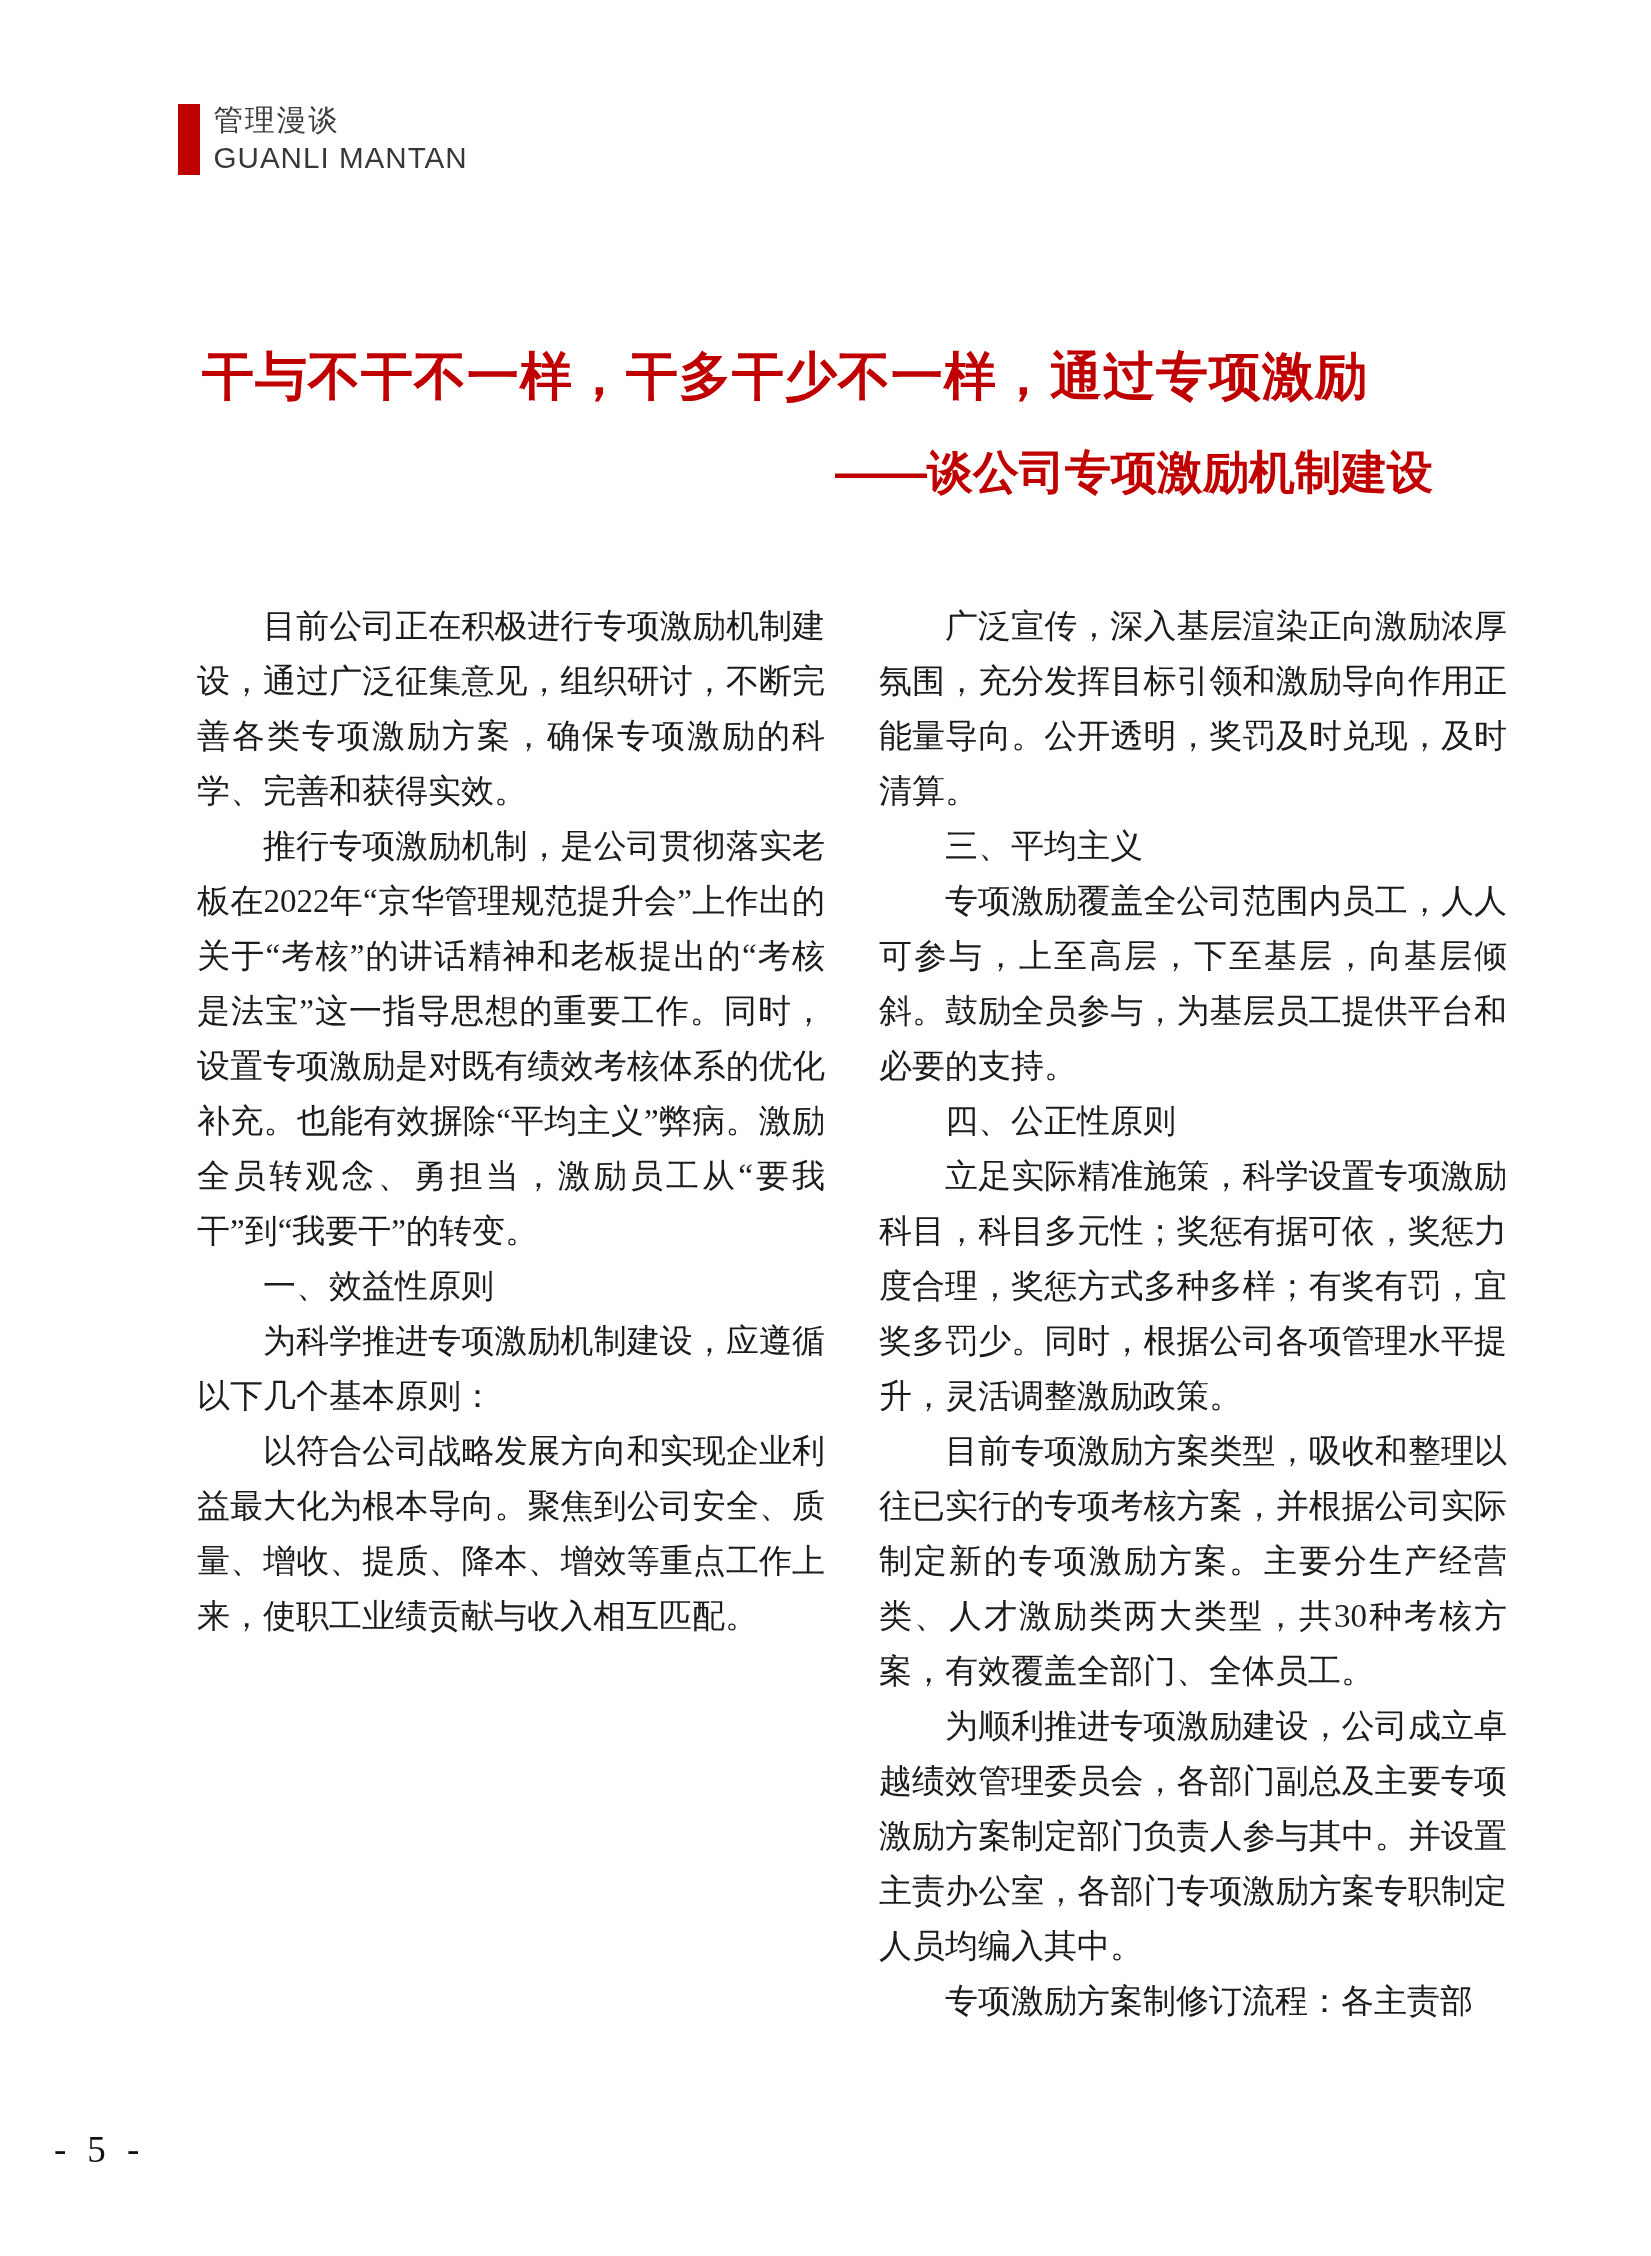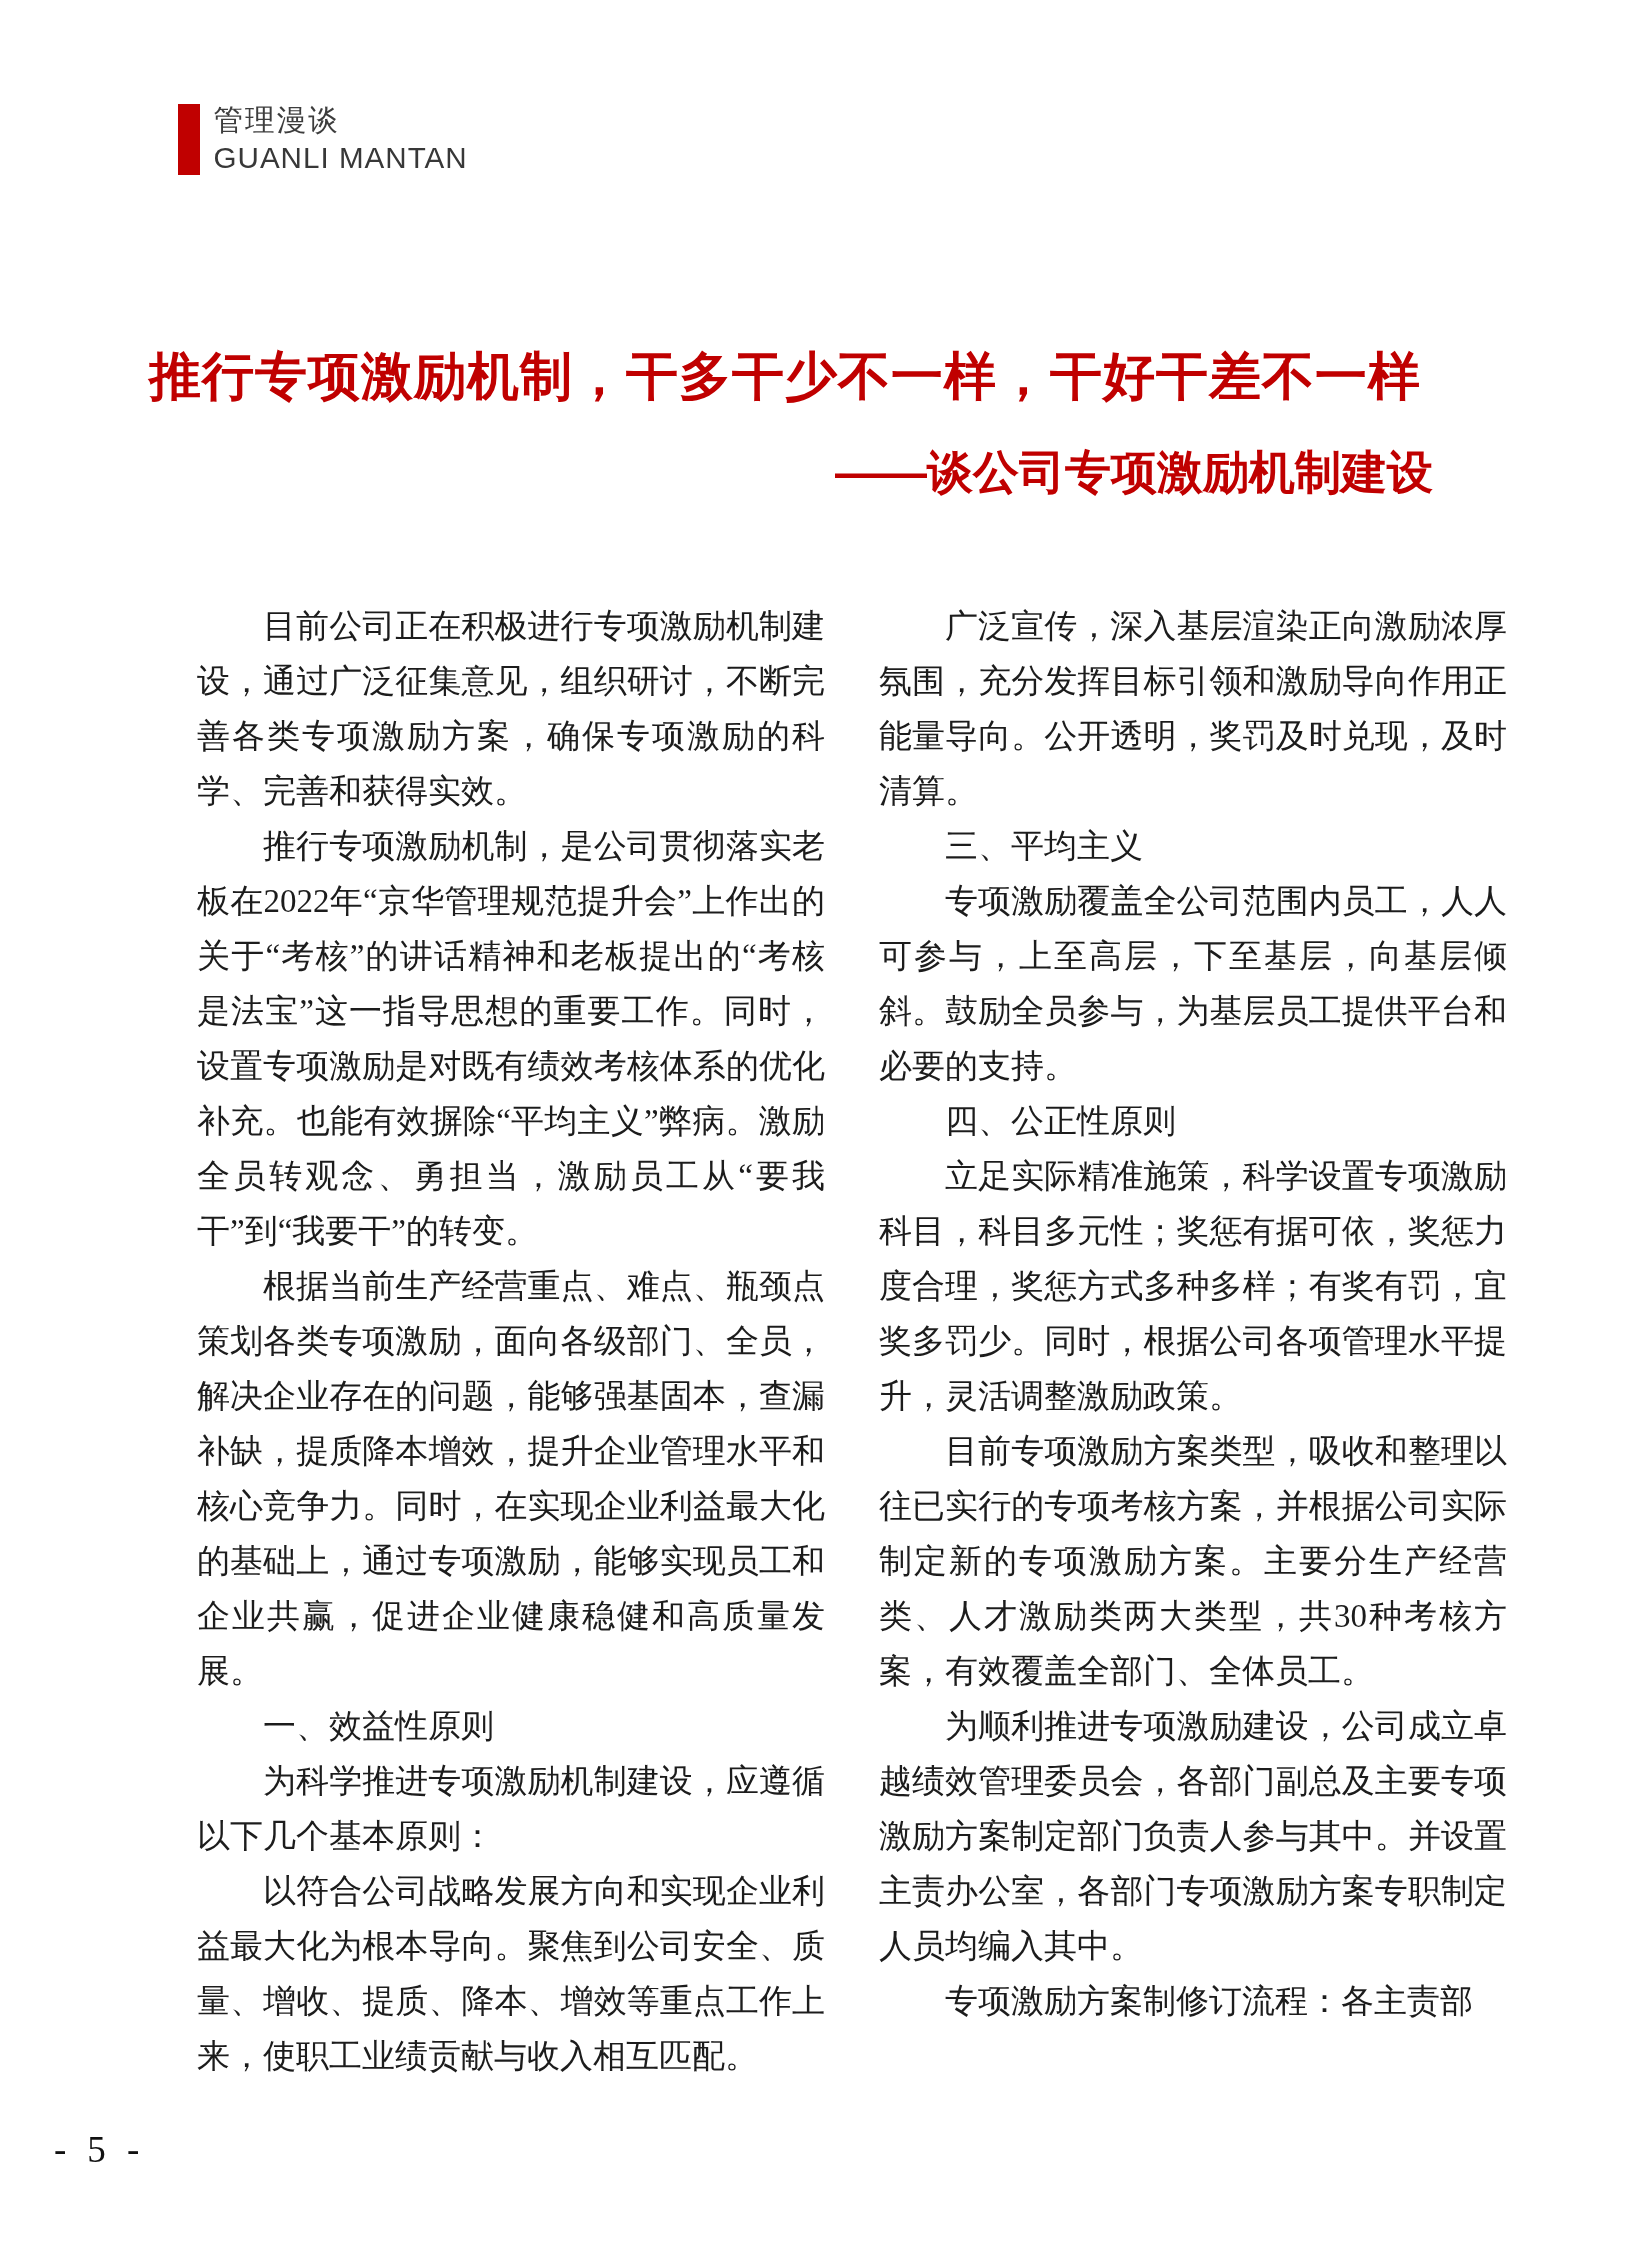--- a/index.html
+++ b/index.html
@@ -115,27 +115,26 @@
 <div class="page">
 
   <div class="header">
     <div class="red-bar"></div>
     <div class="header-text">
       <div class="cn">管理漫谈</div>
       <div class="en">GUANLI MANTAN</div>
     </div>
   </div>
 
-  <h1 class="main-title">推行专项激励机制，干多干少不一样，干好干差不一样</h1>
+  <h1 class="main-title">干与不干不一样，干多干少不一样，通过专项激励</h1>
   <h2 class="sub-title">——谈公司专项激励机制建设</h2>
 
   <div class="col col-left">
     <p>目前公司正在积极进行专项激励机制建设，通过广泛征集意见，组织研讨，不断完善各类专项激励方案，确保专项激励的科学、完善和获得实效。</p>
     <p>推行专项激励机制，是公司贯彻落实老板在2022年“京华管理规范提升会”上作出的关于“考核”的讲话精神和老板提出的“考核是法宝”这一指导思想的重要工作。同时，设置专项激励是对既有绩效考核体系的优化补充。也能有效摒除“平均主义”弊病。激励全员转观念、勇担当，激励员工从“要我干”到“我要干”的转变。</p>
-    <p>根据当前生产经营重点、难点、瓶颈点策划各类专项激励，面向各级部门、全员，解决企业存在的问题，能够强基固本，查漏补缺，提质降本增效，提升企业管理水平和核心竞争力。同时，在实现企业利益最大化的基础上，通过专项激励，能够实现员工和企业共赢，促进企业健康稳健和高质量发展。</p>
     <p>一、效益性原则</p>
     <p>为科学推进专项激励机制建设，应遵循以下几个基本原则：</p>
     <p>以符合公司战略发展方向和实现企业利益最大化为根本导向。聚焦到公司安全、质量、增收、提质、降本、增效等重点工作上来，使职工业绩贡献与收入相互匹配。</p>
   </div>
 
   <div class="col col-right">
     <p>广泛宣传，深入基层渲染正向激励浓厚氛围，充分发挥目标引领和激励导向作用正能量导向。公开透明，奖罚及时兑现，及时清算。</p>
     <p>三、平均主义</p>
     <p>专项激励覆盖全公司范围内员工，人人可参与，上至高层，下至基层，向基层倾斜。鼓励全员参与，为基层员工提供平台和必要的支持。</p>
     <p>四、公正性原则</p>

